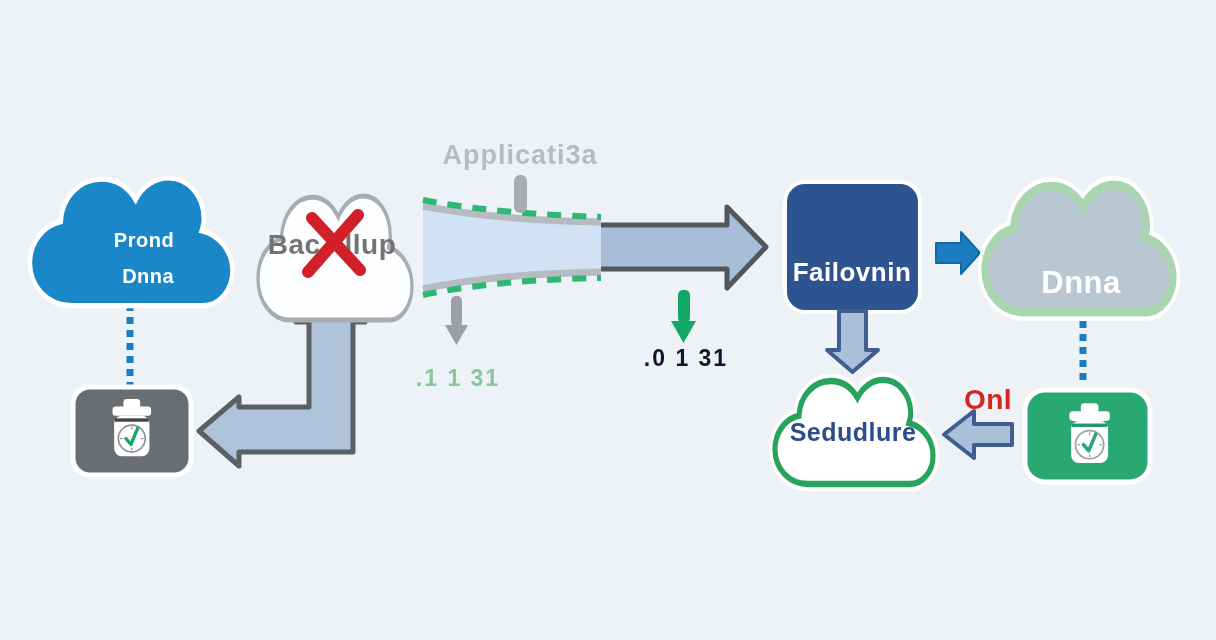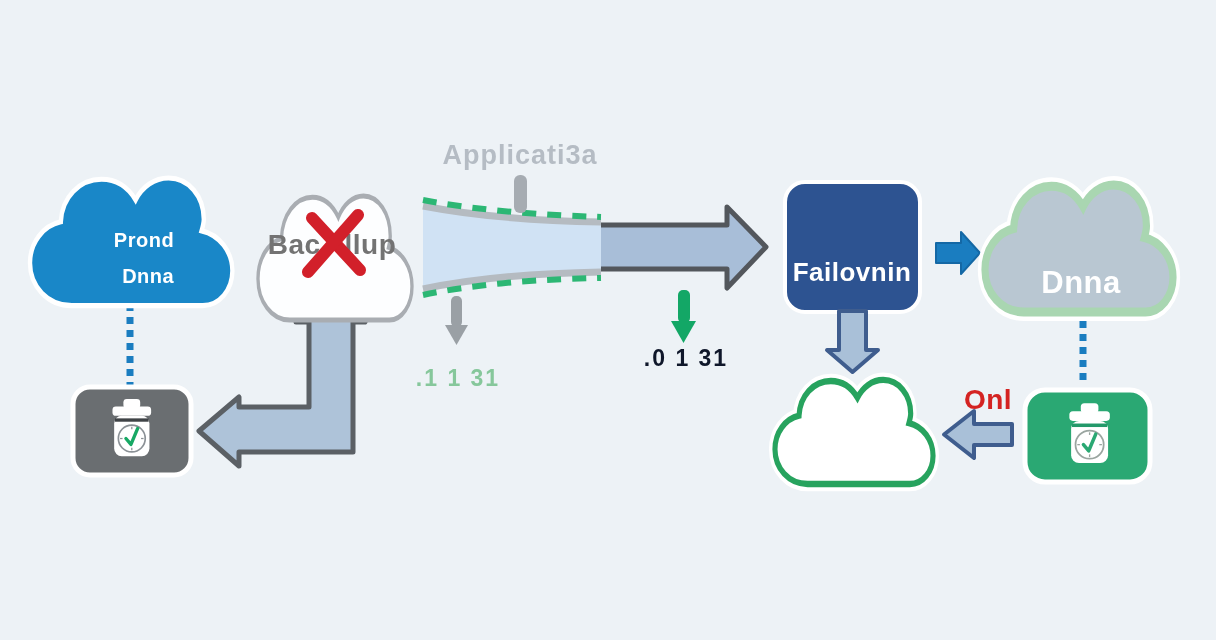--- a/index.html
+++ b/index.html
@@ -132,20 +132,21 @@
   <div class="lbl" id="app-label">Applicati3a</div>
 
   <div class="lbl" id="metric-left">.1 1 31</div>
 
   <div class="lbl" id="metric-right">.0 1 31</div>
 
   <div class="lbl" id="failover-label"><span>Failovnin</span><br></div>
 
   <div class="lbl cloud-text-white" id="dnna-label">Dnna</div>
 
+  <div class="lbl" id="schedule-label">Sedudlure</div>
 
   <div class="lbl" id="onl-label">Onl</div>
 
   <svg id="x-overlay" width="70" height="72" viewBox="0 0 70 72">
     <line x1="12" y1="10" x2="60" y2="62" stroke="#d2202a" stroke-width="12" stroke-linecap="round"></line>
     <line x1="58" y1="7" x2="8" y2="64" stroke="#d2202a" stroke-width="12" stroke-linecap="round"></line>
   </svg>
 
 </div>
 

